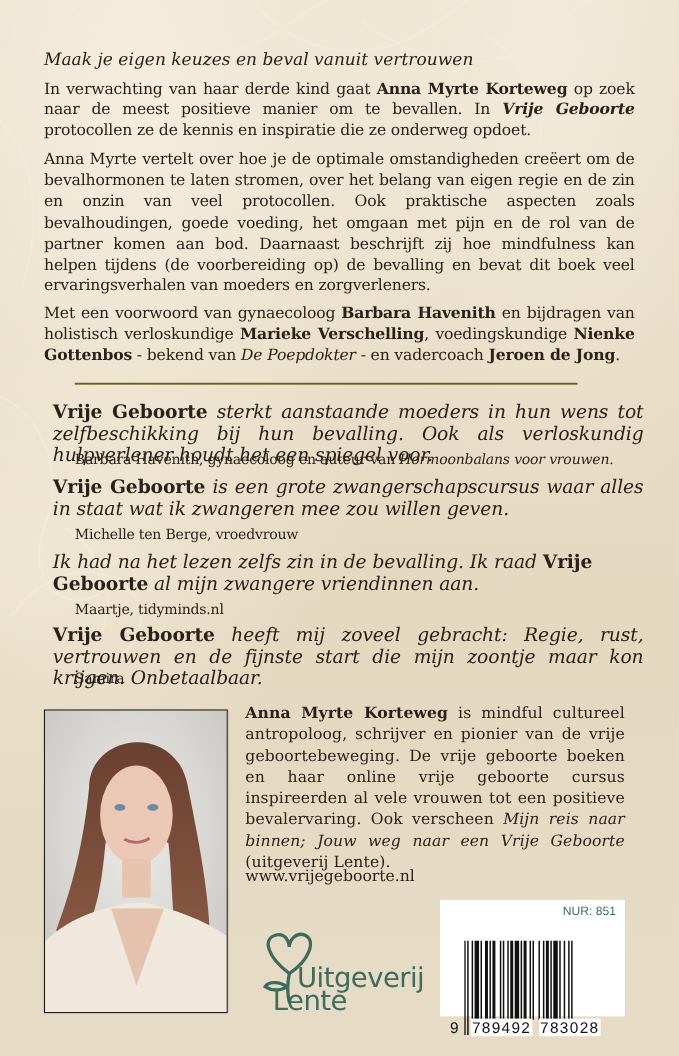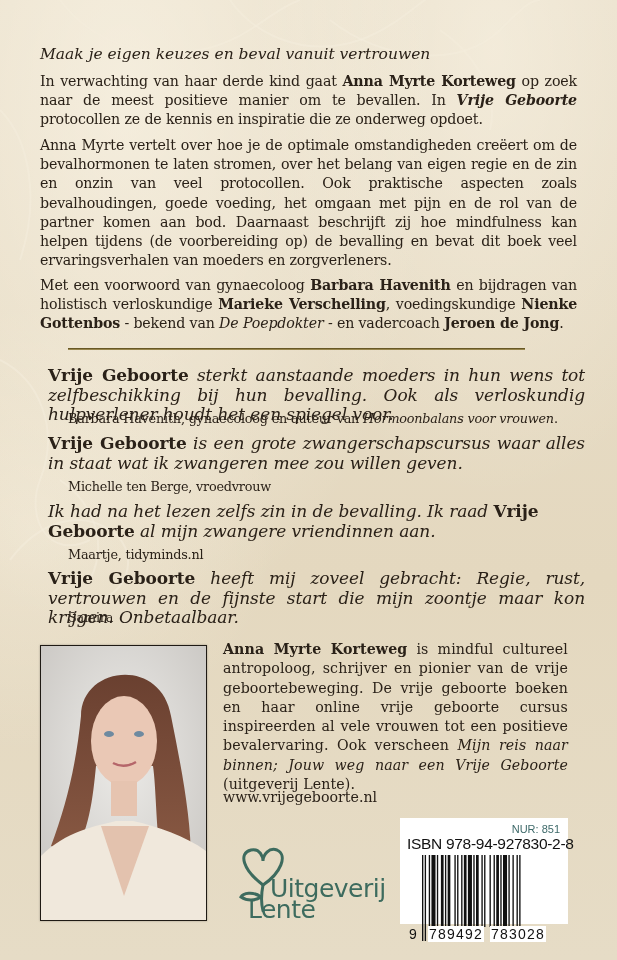--- a/index.html
+++ b/index.html
@@ -162,21 +162,20 @@
     <path d="M30 40 C10 25 5 8 18 5 C27 3 30 12 30 16 C30 10 36 2 44 5 C55 10 48 28 30 40 Z"></path>
     <path d="M30 40 C28 50 28 58 30 66"></path>
     <path d="M28 52 C20 46 10 48 8 52 C14 56 22 56 28 52"></path>
   </g>
 </svg>
 <div class="logo-text t1">Uitgeverij</div>
 <div class="logo-text t2">Lente</div>
 
 <div class="barcode-box">
   <div class="nur">NUR: 851</div>
-  <div class="isbn">ISBN 978-94-927830-2-8</div>
   <svg class="bars" id="bars" viewBox="0 0 136 86" preserveAspectRatio="none">
       <rect x="0" y="0" width="1.35" height="86" fill="#111"></rect>
       <rect x="2.7" y="0" width="1.35" height="86" fill="#111"></rect>
       <rect x="6.750000000000001" y="0" width="1.35" height="72" fill="#111"></rect>
       <rect x="9.450000000000001" y="0" width="4.050000000000001" height="72" fill="#111"></rect>
       <rect x="14.850000000000001" y="0" width="1.35" height="72" fill="#111"></rect>
       <rect x="18.900000000000002" y="0" width="2.7" height="72" fill="#111"></rect>
       <rect x="22.950000000000003" y="0" width="1.35" height="72" fill="#111"></rect>
       <rect x="25.650000000000006" y="0" width="2.7" height="72" fill="#111"></rect>
       <rect x="32.400000000000006" y="0" width="1.35" height="72" fill="#111"></rect>

